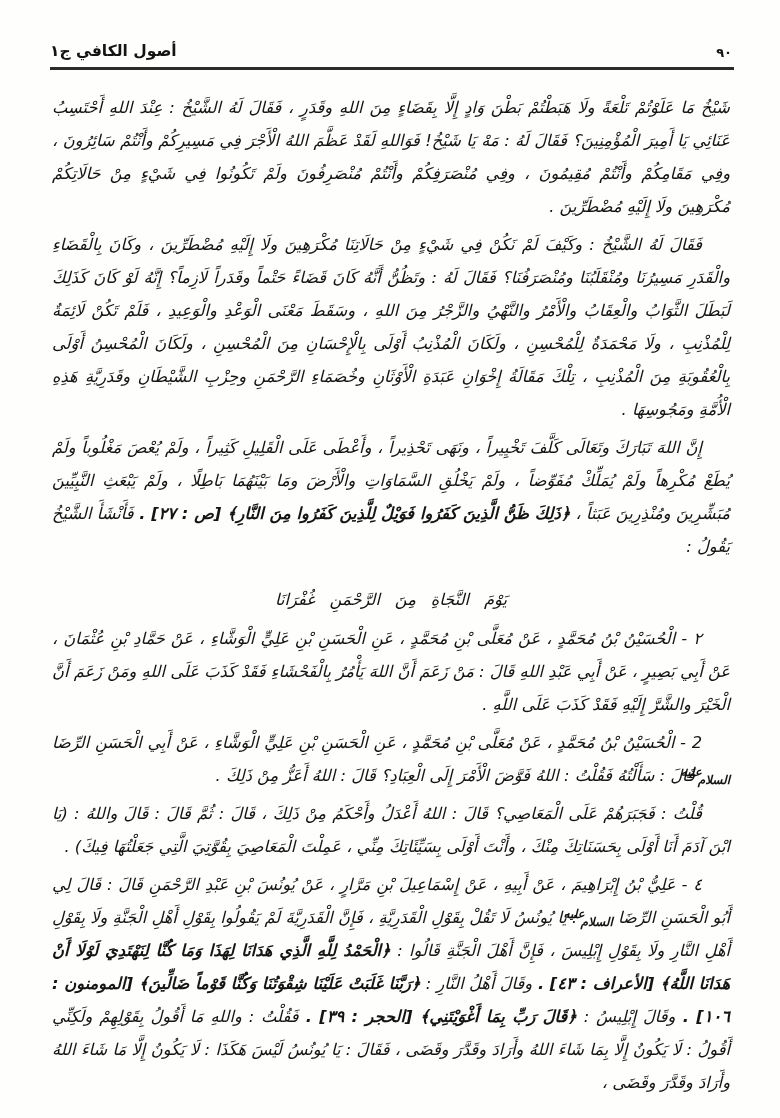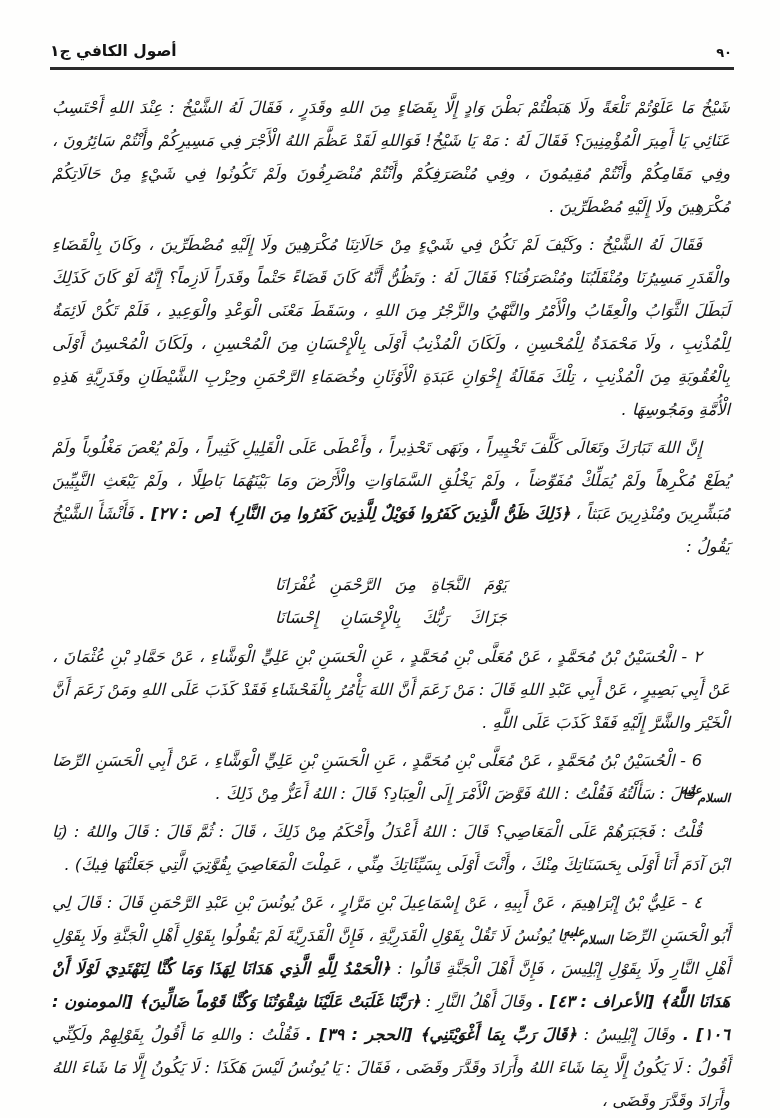--- a/index.html
+++ b/index.html
@@ -58,21 +58,21 @@
     gap:44px;
     line-height:33px;
   }
   .hemi{
     display:inline-block;
     text-align:justify;
     text-align-last:justify;
     -moz-text-align-last:justify;
   }
   .hemi-right{width:252px;}
-  .hemi-left{width:232px;}
+  .hemi-left{width:232px;margin-top:15px;}
 </style>
 </head>
 <body>
 
 <div class="page">
 
   <div class="header">
     <span class="page-num">٩٠</span>
     <span class="book-title">أصول الكافي ج١</span>
   </div>
@@ -84,26 +84,25 @@
 
     <p><span>فَقَالَ لَهُ الشَّيْخُ : وكَيْفَ لَمْ نَكُنْ فِي شَيْءٍ مِنْ حَالَاتِنَا مُكْرَهِينَ ولَا إِلَيْهِ مُضْطَرِّينَ ، وكَانَ بِالْقَضَاءِ والْقَدَرِ مَسِيرُنَا ومُنْقَلَبُنَا ومُنْصَرَفُنَا؟ فَقَالَ لَهُ : وتَظُنُّ أَنَّهُ كَانَ قَضَاءً حَتْماً وقَدَراً لَازِماً؟ إِنَّهُ لَوْ كَانَ كَذَلِكَ لَبَطَلَ الثَّوَابُ والْعِقَابُ والْأَمْرُ والنَّهْيُ والزَّجْرُ مِنَ اللهِ ، وسَقَطَ مَعْنَى الْوَعْدِ والْوَعِيدِ ، فَلَمْ تَكُنْ لَائِمَةٌ لِلْمُذْنِبِ ، ولَا مَحْمَدَةٌ لِلْمُحْسِنِ ، ولَكَانَ الْمُذْنِبُ أَوْلَى بِالْإِحْسَانِ مِنَ الْمُحْسِنِ ، ولَكَانَ الْمُحْسِنُ أَوْلَى بِالْعُقُوبَةِ مِنَ الْمُذْنِبِ ، تِلْكَ مَقَالَةُ إِخْوَانِ عَبَدَةِ الْأَوْثَانِ وخُصَمَاءِ الرَّحْمَنِ وحِزْبِ الشَّيْطَانِ وقَدَرِيَّةِ هَذِهِ الْأُمَّةِ ومَجُوسِهَا .</span></p>
 
     <p><span>إِنَّ اللهَ تَبَارَكَ وتَعَالَى كَلَّفَ تَخْيِيراً ، ونَهَى تَحْذِيراً ، وأَعْطَى عَلَى الْقَلِيلِ كَثِيراً ، ولَمْ يُعْصَ مَغْلُوباً ولَمْ يُطَعْ مُكْرِهاً ولَمْ يُمَلِّكْ مُفَوِّضاً ، ولَمْ يَخْلُقِ السَّمَاوَاتِ والْأَرْضَ ومَا بَيْنَهُمَا بَاطِلًا ، ولَمْ يَبْعَثِ النَّبِيِّينَ مُبَشِّرِينَ ومُنْذِرِينَ عَبَثاً ، </span><span class="quran">﴿ذَلِكَ ظَنُّ الَّذِينَ كَفَرُوا فَوَيْلٌ لِلَّذِينَ كَفَرُوا مِنَ النَّارِ﴾</span><span class="ref"> [ص : ٢٧] . </span><span>فَأَنْشَأَ الشَّيْخُ يَقُولُ :</span></p>
 
     <div class="poem">
       <div class="poem-line">
         <span class="hemi hemi-left">يَوْمَ النَّجَاةِ مِنَ الرَّحْمَنِ غُفْرَانَا</span>
       </div>
       <div class="poem-line">
-        <span class="hemi hemi-left">جَزَاكَ رَبُّكَ بِالْإِحْسَانِ إِحْسَانَا</span>
       </div>
     </div>
 
     <p><span>٢ - الْحُسَيْنُ بْنُ مُحَمَّدٍ ، عَنْ مُعَلَّى بْنِ مُحَمَّدٍ ، عَنِ الْحَسَنِ بْنِ عَلِيٍّ الْوَشَّاءِ ، عَنْ حَمَّادِ بْنِ عُثْمَانَ ، عَنْ أَبِي بَصِيرٍ ، عَنْ أَبِي عَبْدِ اللهِ قَالَ : مَنْ زَعَمَ أَنَّ اللهَ يَأْمُرُ بِالْفَحْشَاءِ فَقَدْ كَذَبَ عَلَى اللهِ ومَنْ زَعَمَ أَنَّ الْخَيْرَ والشَّرَّ إِلَيْهِ فَقَدْ كَذَبَ عَلَى اللَّهِ .</span></p>
 
-    <p><span>6 - الْحُسَيْنُ بْنُ مُحَمَّدٍ ، عَنْ مُعَلَّى بْنِ مُحَمَّدٍ ، عَنِ الْحَسَنِ بْنِ عَلِيٍّ الْوَشَّاءِ ، عَنْ أَبِي الْحَسَنِ الرِّضَا </span><span class="honorific">عليه السلام</span><span> قَالَ : سَأَلْتُهُ فَقُلْتُ : اللهُ فَوَّضَ الْأَمْرَ إِلَى الْعِبَادِ؟ قَالَ : اللهُ أَعَزُّ مِنْ ذَلِكَ .</span></p>
+    <p><span>2 - الْحُسَيْنُ بْنُ مُحَمَّدٍ ، عَنْ مُعَلَّى بْنِ مُحَمَّدٍ ، عَنِ الْحَسَنِ بْنِ عَلِيٍّ الْوَشَّاءِ ، عَنْ أَبِي الْحَسَنِ الرِّضَا </span><span class="honorific">عليه السلام</span><span> قَالَ : سَأَلْتُهُ فَقُلْتُ : اللهُ فَوَّضَ الْأَمْرَ إِلَى الْعِبَادِ؟ قَالَ : اللهُ أَعَزُّ مِنْ ذَلِكَ .</span></p>
 
     <p><span>قُلْتُ : فَجَبَرَهُمْ عَلَى الْمَعَاصِي؟ قَالَ : اللهُ أَعْدَلُ وأَحْكَمُ مِنْ ذَلِكَ ، قَالَ : ثُمَّ قَالَ : قَالَ واللهُ : (يَا ابْنَ آدَمَ أَنَا أَوْلَى بِحَسَنَاتِكَ مِنْكَ ، وأَنْتَ أَوْلَى بِسَيِّئَاتِكَ مِنِّي ، عَمِلْتَ الْمَعَاصِيَ بِقُوَّتِيَ الَّتِي جَعَلْتُهَا فِيكَ) .</span></p>
 
     <p><span>٤ - عَلِيُّ بْنُ إِبْرَاهِيمَ ، عَنْ أَبِيهِ ، عَنْ إِسْمَاعِيلَ بْنِ مَرَّارٍ ، عَنْ يُونُسَ بْنِ عَبْدِ الرَّحْمَنِ قَالَ : قَالَ لِي أَبُو الْحَسَنِ الرِّضَا </span><span class="honorific">عليه السلام</span><span> : يَا يُونُسُ لَا تَقُلْ بِقَوْلِ الْقَدَرِيَّةِ ، فَإِنَّ الْقَدَرِيَّةَ لَمْ يَقُولُوا بِقَوْلِ أَهْلِ الْجَنَّةِ ولَا بِقَوْلِ أَهْلِ النَّارِ ولَا بِقَوْلِ إِبْلِيسَ ، فَإِنَّ أَهْلَ الْجَنَّةِ قَالُوا : </span><span class="quran">﴿الْحَمْدُ لِلَّهِ الَّذِي هَدَانَا لِهَذَا وَمَا كُنَّا لِنَهْتَدِيَ لَوْلَا أَنْ هَدَانَا اللَّهُ﴾</span><span class="ref"> [الأعراف : ٤٣] . </span><span>وقَالَ أَهْلُ النَّارِ : </span><span class="quran">﴿رَبَّنَا غَلَبَتْ عَلَيْنَا شِقْوَتُنَا وَكُنَّا قَوْماً ضَالِّينَ﴾</span><span class="ref"> [المومنون : ١٠٦] . </span><span>وقَالَ إِبْلِيسُ : </span><span class="quran">﴿قَالَ رَبِّ بِمَا أَغْوَيْتَنِي﴾</span><span class="ref"> [الحجر : ٣٩] . </span><span>فَقُلْتُ : واللهِ مَا أَقُولُ بِقَوْلِهِمْ ولَكِنِّي أَقُولُ : لَا يَكُونُ إِلَّا بِمَا شَاءَ اللهُ وأَرَادَ وقَدَّرَ وقَضَى ، فَقَالَ : يَا يُونُسُ لَيْسَ هَكَذَا : لَا يَكُونُ إِلَّا مَا شَاءَ اللهُ وأَرَادَ وقَدَّرَ وقَضَى ،</span></p>
 
   </div>
 </div>
 
 </body></html>

